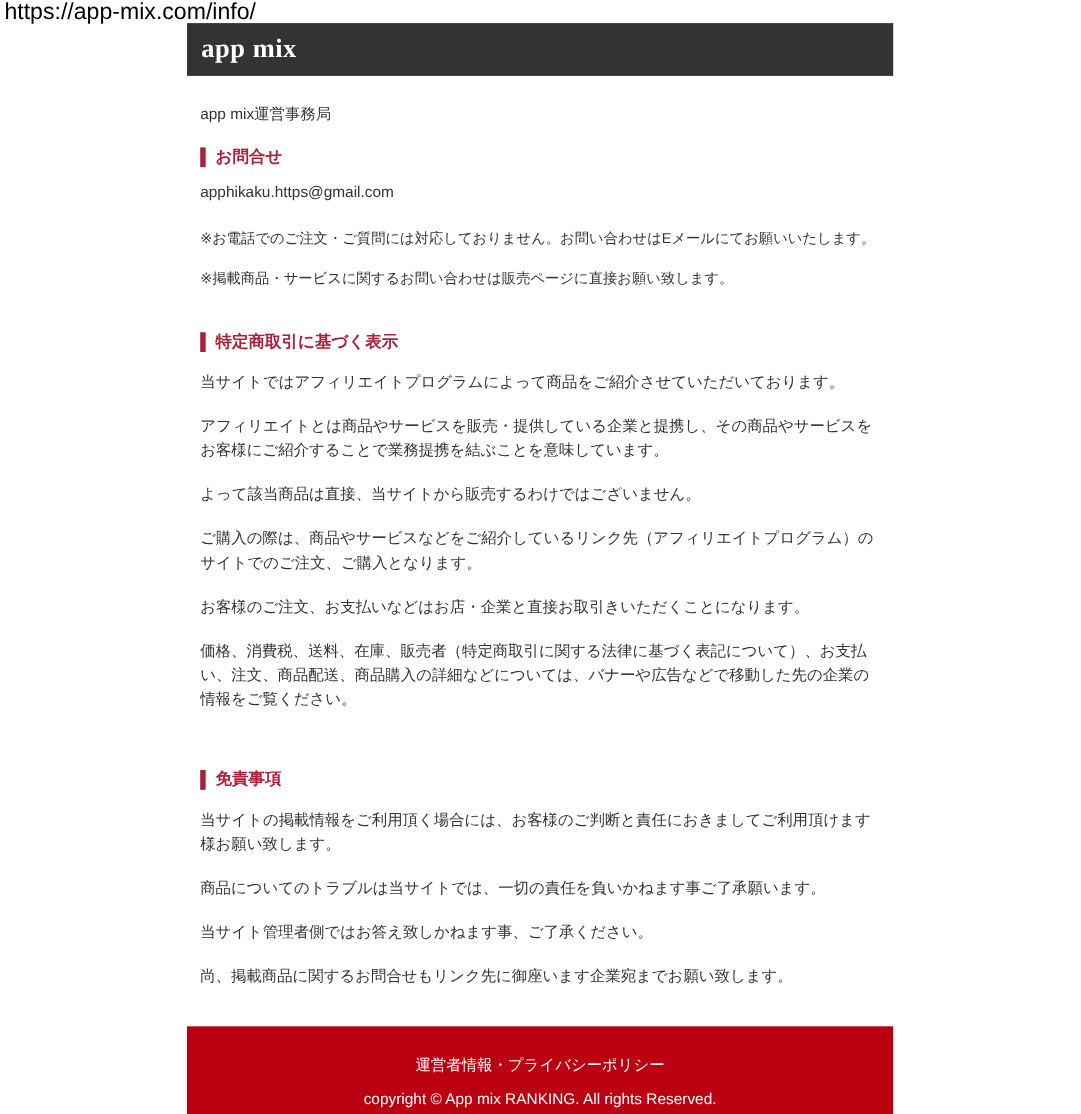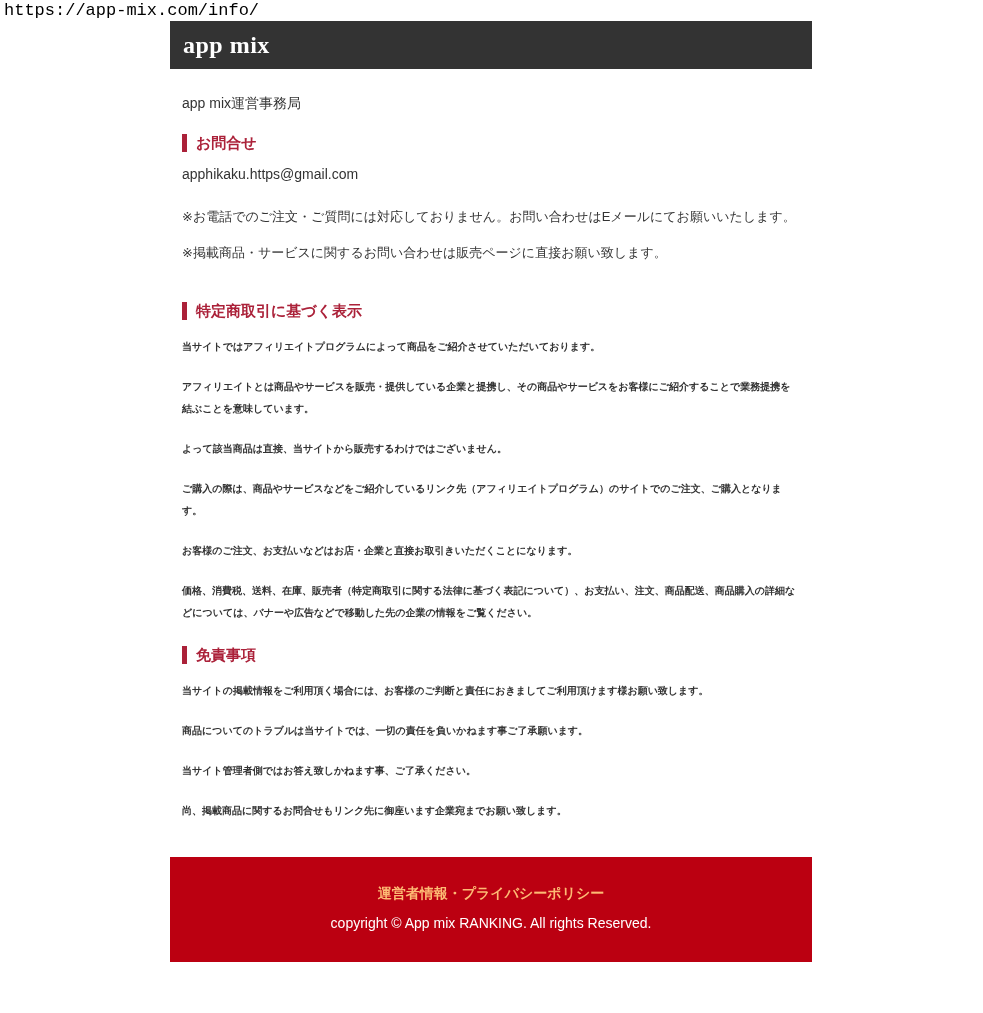--- a/index.html
+++ b/index.html
@@ -14,23 +14,22 @@
   body{
     width:983px;height:1013px;
     background:var(--page-bg);
     overflow:hidden;
     position:relative;
     font-family:"Liberation Sans","DejaVu Sans",sans-serif;
     color:var(--text-color);
   }
   .url-bar{
     position:absolute;top:2px;left:4px;
-    font-size:17px;color:#000;line-height:17px;
+    font-size:21px;color:#000;line-height:17px;
     white-space:nowrap;
-    font-family:Liberation Mono, monospace;
   }
   .page{
     position:absolute;left:170px;top:21px;width:642px;
   }
   .site-header{
     height:48px;background:var(--header-dark);
     display:flex;align-items:center;
     padding:0 13px;
     text-align:center;
   }
@@ -42,35 +41,35 @@
   .content{padding:0 12px;}
   .operator{margin:26px 0 0;font-size:14px;line-height:17px;}
   .sec-heading{
     margin:0;font-size:15px;font-weight:bold;line-height:18px;
     color:var(--accent-red);
     border-left:5px solid var(--accent-red);
     padding-left:9px;
   }
   .sec-heading.contact{margin-top:22px;}
   .sec-heading.commerce{margin-top:42px;}
-  .sec-heading.disclaimer{margin-top:22px;}
+  .sec-heading.disclaimer{margin-top:54px;}
   .email{margin:14px 0 0;font-size:14px;line-height:17px;}
   .note{margin:26px 0 0;font-size:13px;line-height:15px;}
   .note + .note{margin-top:21px;}
-  .para{margin:18px 0 0;font-size:10px;line-height:22px;font-weight:bold;}
+  .para{margin:18px 0 0;font-size:14px;line-height:22px;}
   .para.first{margin-top:16px;}
   .site-footer{
     margin-top:35px;
     background:var(--footer-red);
     color:#fff;text-align:center;
     padding:27px 0 30px;
   }
   .footer-link{
     display:inline-block;font-size:14px;line-height:17px;
-    color:#fdba74;text-decoration:none;cursor:pointer;font-weight:bold;
+    color:#ffffff;text-decoration:none;cursor:pointer;
   }
   .copyright{margin:13px 0 0;font-size:14px;line-height:17px;}
 </style>
 </head>
 <body>
 
 <div class="url-bar">https://app-mix.com/info/</div>
 
 <div class="page">
 

